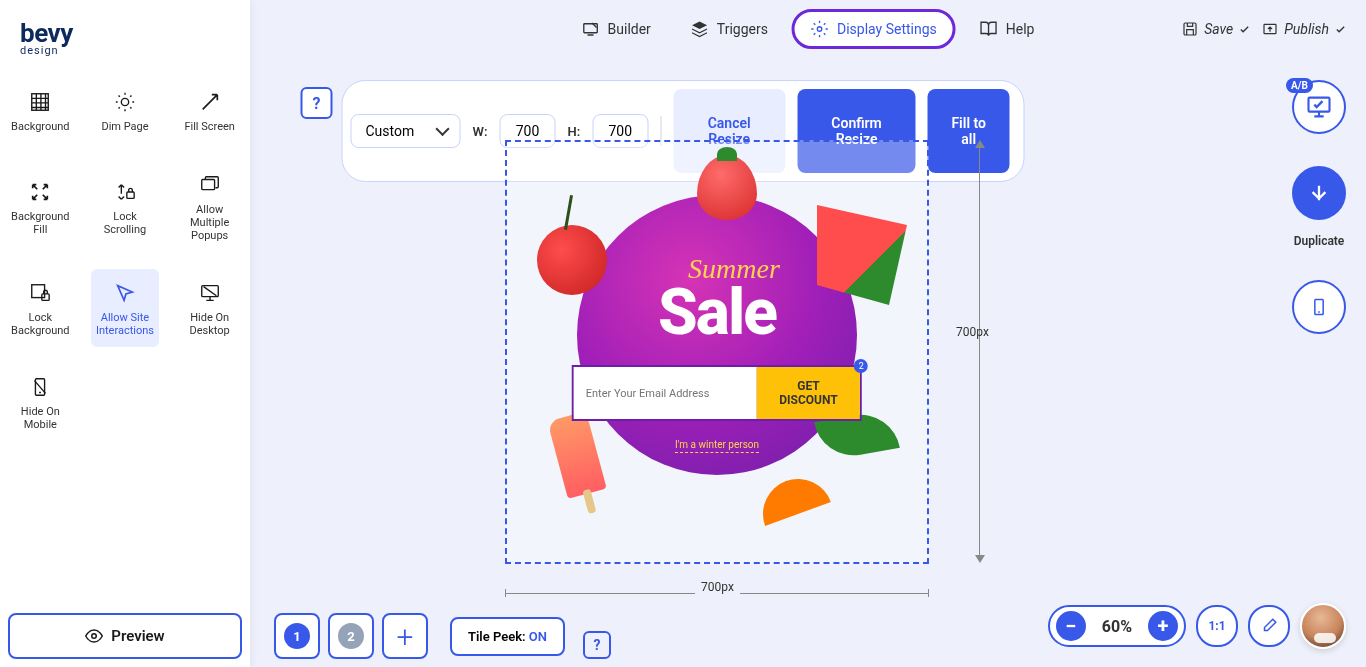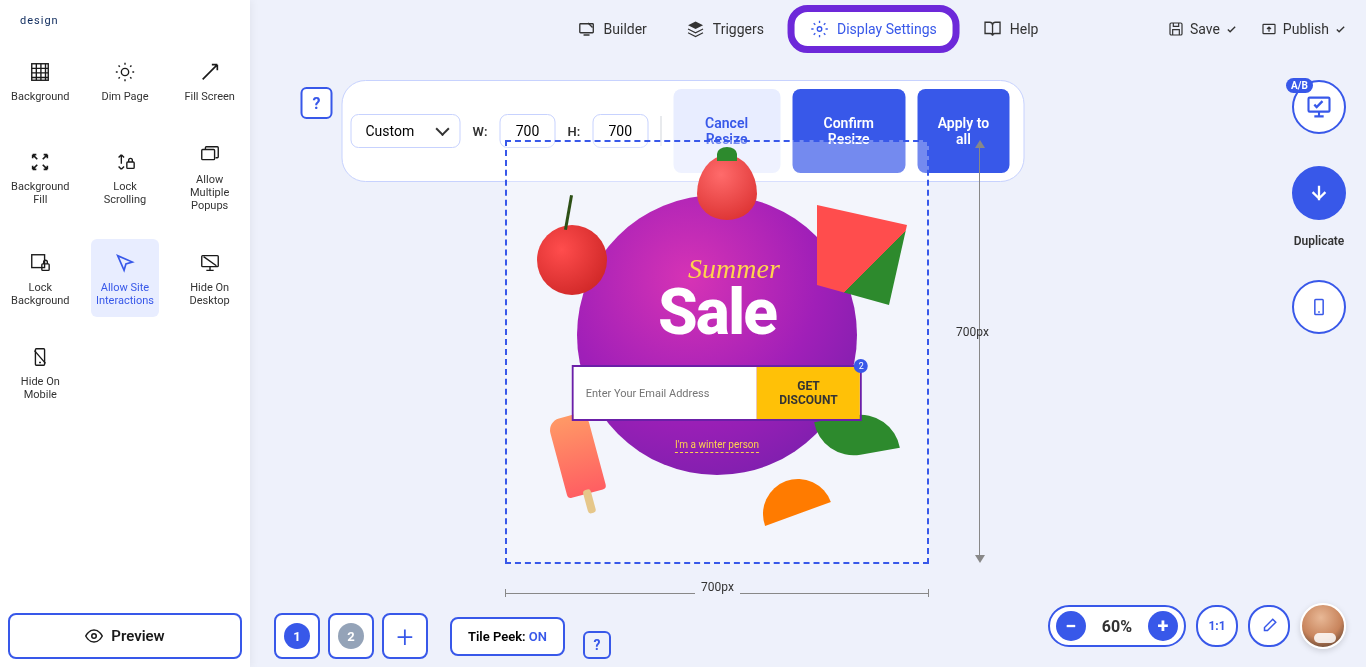--- a/index.html
+++ b/index.html
@@ -16,23 +16,23 @@
 .sidebar-item .icon { width: 28px; height: 28px; display: flex; align-items: center; justify-content: center; margin-bottom: 4px; color: #1a1a1a; }
 .sidebar-item.active .icon { color: #3858e9; }
 .sidebar-item .label { font-size: 11px; text-align: center; color: #333; line-height: 1.2; }
 .sidebar-item.active .label { color: #3858e9; }
 .preview-btn { margin: auto 8px 8px 8px; border: 2px solid #3858e9; border-radius: 8px; padding: 12px; display: flex; align-items: center; justify-content: center; gap: 8px; font-weight: 600; color: #1a1a1a; cursor: pointer; font-size: 15px; }
 
 
 .topnav { position: absolute; top: 0; left: 250px; right: 0; height: 58px; display: flex; align-items: center; padding: 0 20px; }
 .topnav-center { display: flex; gap: 8px; position: absolute; left: 50%; transform: translateX(-50%); }
 .topnav-item { display: flex; align-items: center; gap: 8px; padding: 8px 16px; border-radius: 20px; cursor: pointer; font-size: 14px; color: #333; }
-.topnav-item.active { background: #fff; color: #3858e9; border: 7px solid #6d28d9; }
+.topnav-item.active { background: #fff; color: #3858e9; border: 3px solid #6d28d9; }
 .topnav-item .icon { width: 18px; height: 18px; }
-.topnav-right { margin-left: auto; display: flex; gap: 24px; }
+.topnav-right { margin-left: auto; display: flex; gap: 12px; font-style: italic; }
 .topnav-right-item { display: flex; align-items: center; gap: 6px; font-size: 14px; color: #333; cursor: pointer; }
 
 
 .resize-bar { position: absolute; top: 80px; left: 50%; transform: translateX(-50%); background: #fff; border: 1px solid #c7d2fe; border-radius: 24px; padding: 8px 14px 8px 8px; display: flex; align-items: center; gap: 12px; }
 .help-circle { width: 32px; height: 32px; border: 2px solid #3858e9; border-radius: 6px; display: flex; align-items: center; justify-content: center; color: #3858e9; font-weight: 700; margin-right: -44px; position: absolute; left: -42px; top: 6px; background: #fff; }
 .resize-wrap { position: relative; }
 .select-box { border: 1px solid #c7d2fe; border-radius: 8px; padding: 8px 34px 8px 14px; font-size: 14px; position: relative; cursor: pointer; min-width: 110px; }
 .select-box::after { content: ''; position: absolute; right: 12px; top: 50%; width: 8px; height: 8px; border-right: 2px solid #333; border-bottom: 2px solid #333; transform: translateY(-70%) rotate(45deg); }
 .dim-label { font-size: 13px; font-weight: 600; color: #333; }
 .dim-input { border: 1px solid #c7d2fe; border-radius: 8px; padding: 8px 4px; width: 56px; text-align: center; font-size: 14px; }
@@ -101,20 +101,21 @@
 .avatar { width: 46px; height: 46px; border-radius: 50%; background: radial-gradient(circle at 45% 30%, #e8b896 0%, #c8845c 55%, #3a2a20 100%); border: 2px solid #fff; box-shadow: 0 2px 6px rgba(0,0,0,0.15); position: relative; overflow: hidden; }
 .avatar::after { content: ''; position: absolute; bottom: 4px; left: 12px; width: 22px; height: 10px; border-radius: 10px; background: rgba(255,255,255,0.85); }
 
 svg { display: block; }
 </style>
 </head>
 <body>
 
 <div class="sidebar">
   <div class="logo">
+    <div class="logo-text">bevy</div>
     <div class="logo-sub">design</div>
   </div>
   <div class="sidebar-grid">
     <div class="sidebar-item">
       <span class="icon">
           <svg width="22" height="22" viewBox="0 0 24 24" fill="none" stroke="currentColor" stroke-width="1.5">
             <rect x="3" y="3" width="18" height="18"></rect>
             <path d="M3 8h18M3 13h18M3 18h18M8 3v18M13 3v18M18 3v18"></path>
           </svg>
         </span>
@@ -286,21 +287,21 @@
   <div class="resize-bar">
     <div class="help-circle">?</div>
     <div class="select-box"><span>Custom</span></div>
     <span class="dim-label">W:</span>
     <input class="dim-input" value="700" style="">
     <span class="dim-label">H:</span>
     <input class="dim-input" value="700" style="">
     <div class="vr"></div>
     <button class="btn btn-cancel">Cancel Resize</button>
     <button class="btn btn-confirm">Confirm Resize</button>
-    <button class="btn btn-apply">Apply to all</button>
+    <button class="btn btn-apply">Fill to all</button>
   </div>
 </div>
 
 <div class="canvas-container">
   <div class="canvas-frame">
     <div class="popup">
       <div class="circle"></div>
       <div class="fruit strawberry"></div>
       <div class="fruit watermelon"></div>
       <div class="fruit cherry"></div>

